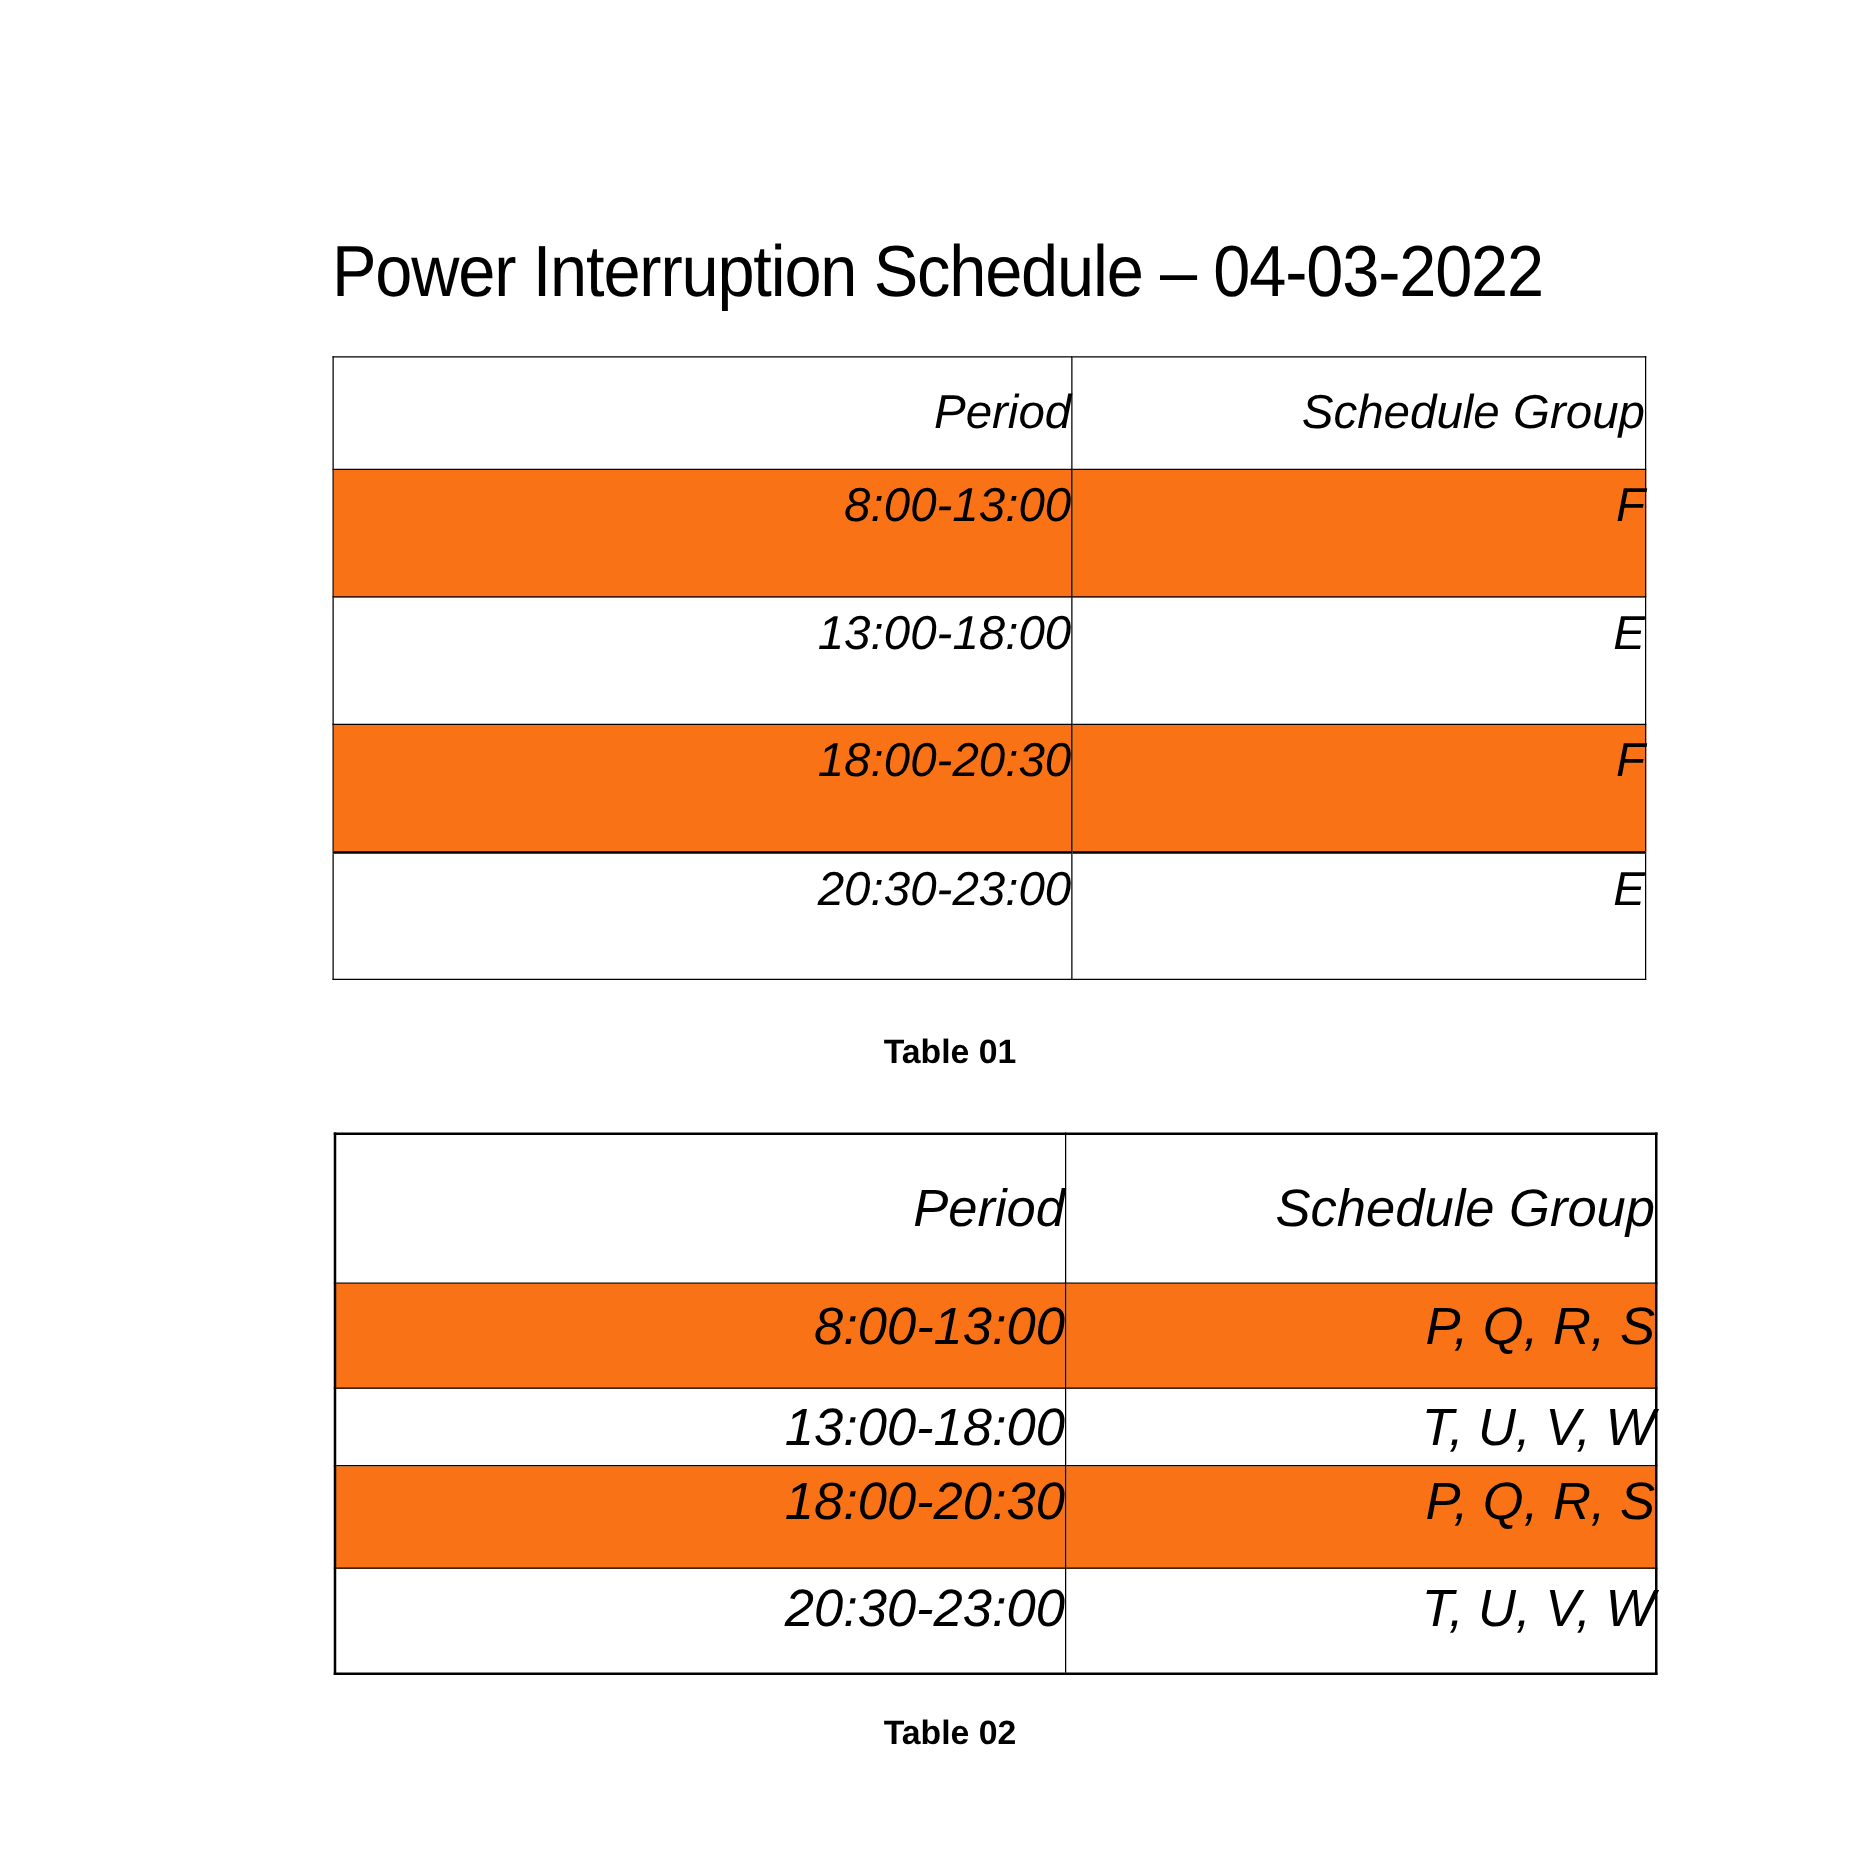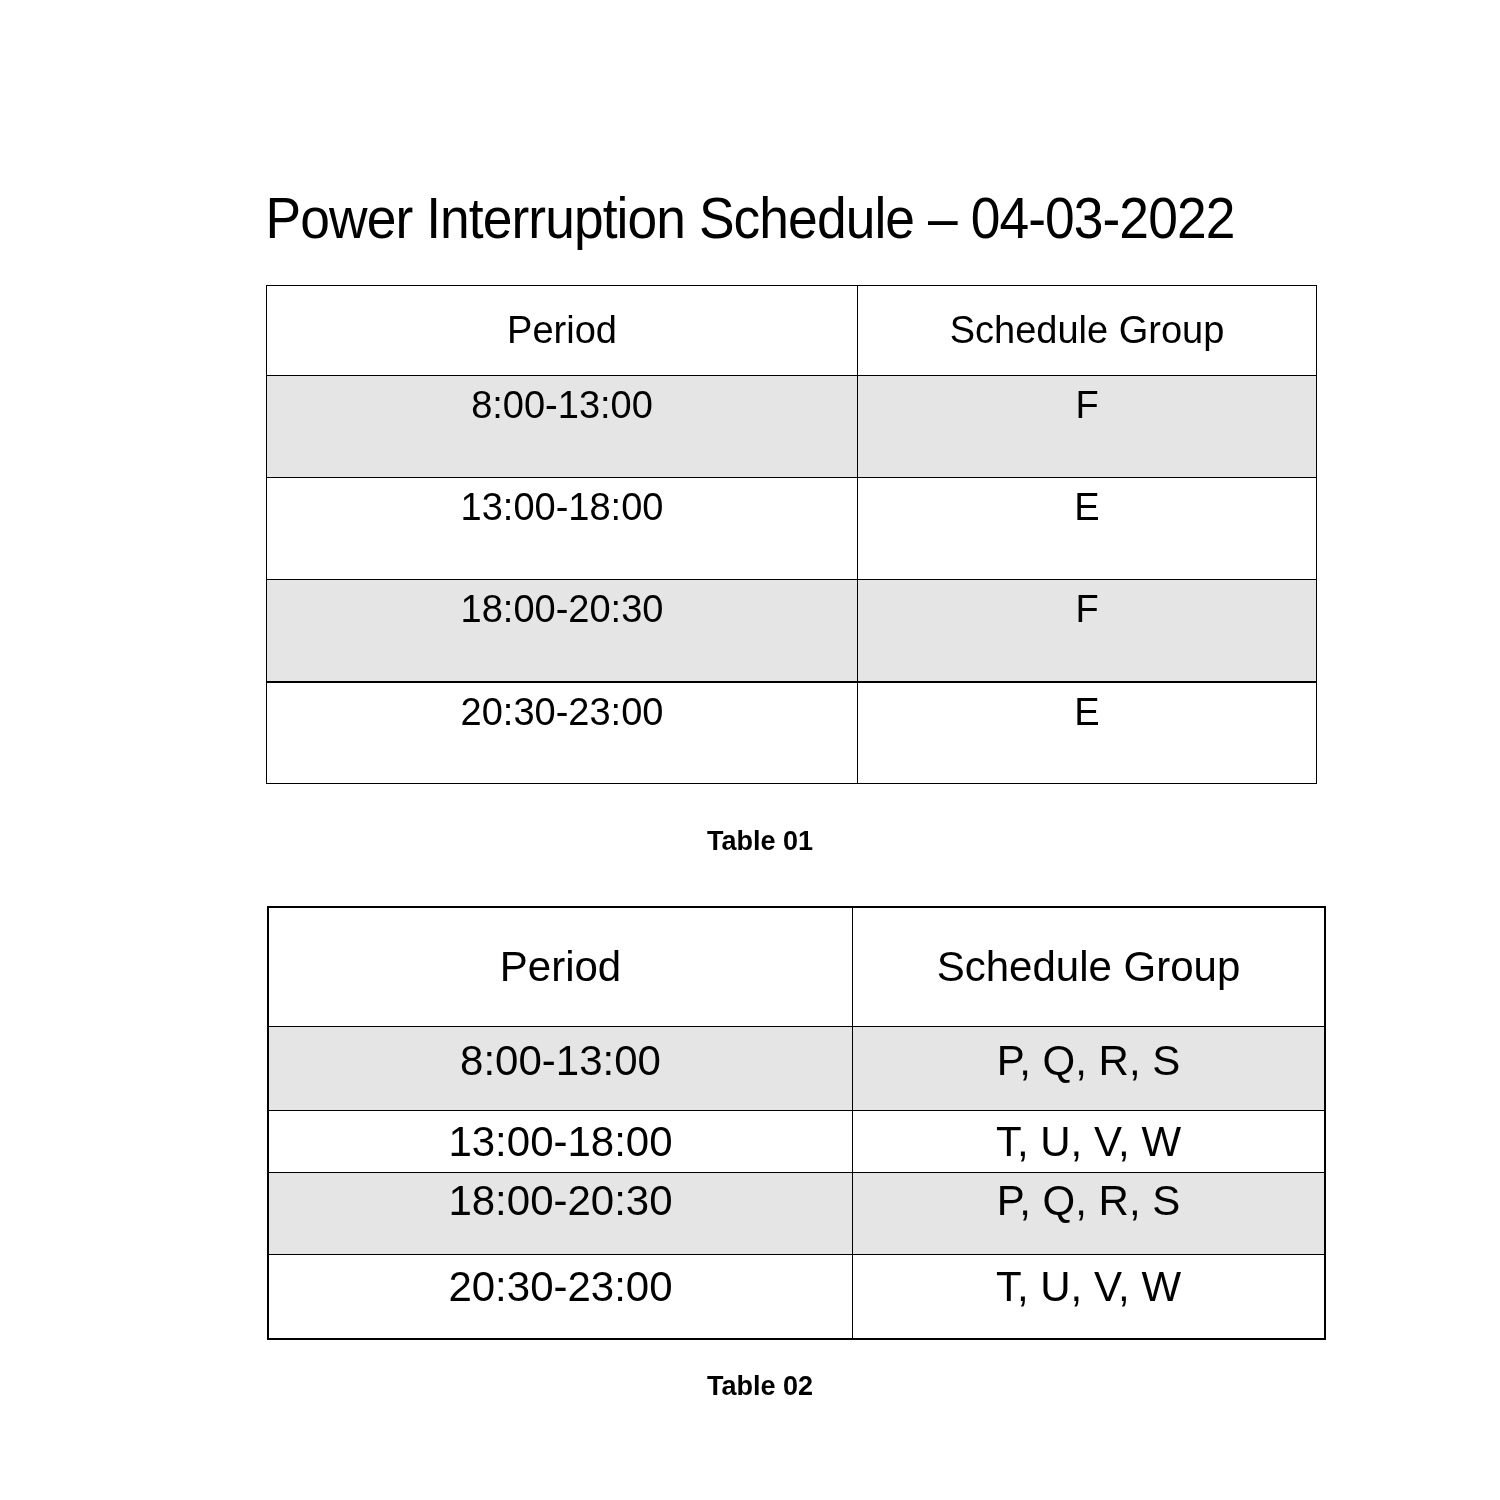--- a/index.html
+++ b/index.html
@@ -3,28 +3,28 @@
 <meta charset="utf-8">
 <style>
   html, body { margin: 0; padding: 0; background: #ffffff; }
   body { width: 1500px; height: 1500px; position: relative; font-family: "Liberation Sans", "DejaVu Sans", sans-serif; color: #000; }
   .title {
     position: absolute; left: 0; top: 178px; width: 1500px; text-align: center;
     font-size: 58px; font-weight: normal; letter-spacing: -1px; line-height: 80px;
     transform: scaleX(0.92); transform-origin: center;
   }
   table { position: absolute; border-collapse: collapse; }
-  td { border: 1px solid #000; text-align: center; padding: 0; }
+  td { border: 1px solid #000; text-align: right; padding: 0; font-style: italic; }
   .t1 { left: 266px; top: 285px; width: 1051px; }
   .t1 td { font-size: 38px; }
   .t1 .c1 { width: 590px; }
   .t1 .head td { height: 89px; vertical-align: middle; }
   .t1 .row td { height: 102px; vertical-align: top; padding-top: 8px; box-sizing: border-box; }
   .t1 .row.r4 td { border-top: 2px solid #000; }
-  .shade td { background: #e5e5e5; }
+  .shade td { background: #f97316; }
   .t2 { left: 267px; top: 906px; width: 1059px; }
   .t2 td { font-size: 42px; }
   .t2 .c1 { width: 583px; }
   .t2 .head td { height: 118px; vertical-align: middle; }
   .t2 .rowA td { height: 84px; vertical-align: top; padding-top: 10px; box-sizing: border-box; }
   .t2 .rowB td { height: 61px; vertical-align: middle; }
   .t2 .rowC td { height: 82px; vertical-align: top; padding-top: 4px; box-sizing: border-box; }
   .t2 .rowD td { height: 84px; vertical-align: top; padding-top: 8px; box-sizing: border-box; }
   .t2 { border: 2px solid #000; }
   .caption { position: absolute; left: 0; width: 1520px; text-align: center; font-size: 27px; font-weight: bold; }

